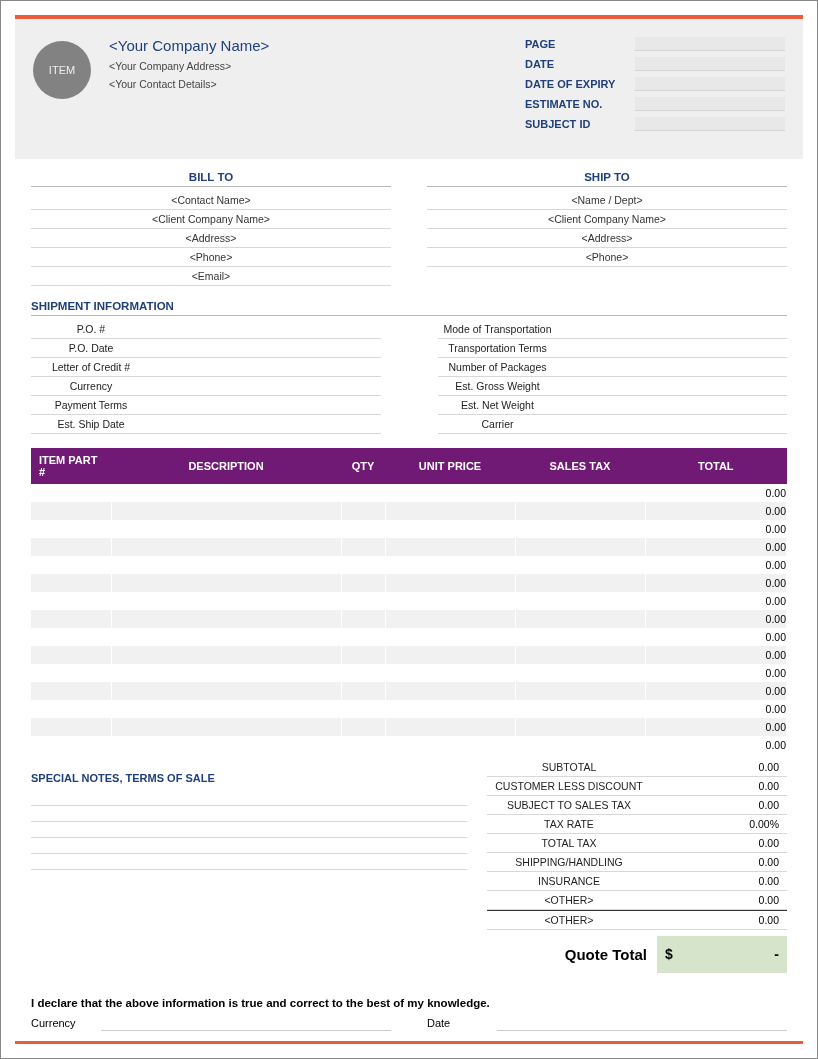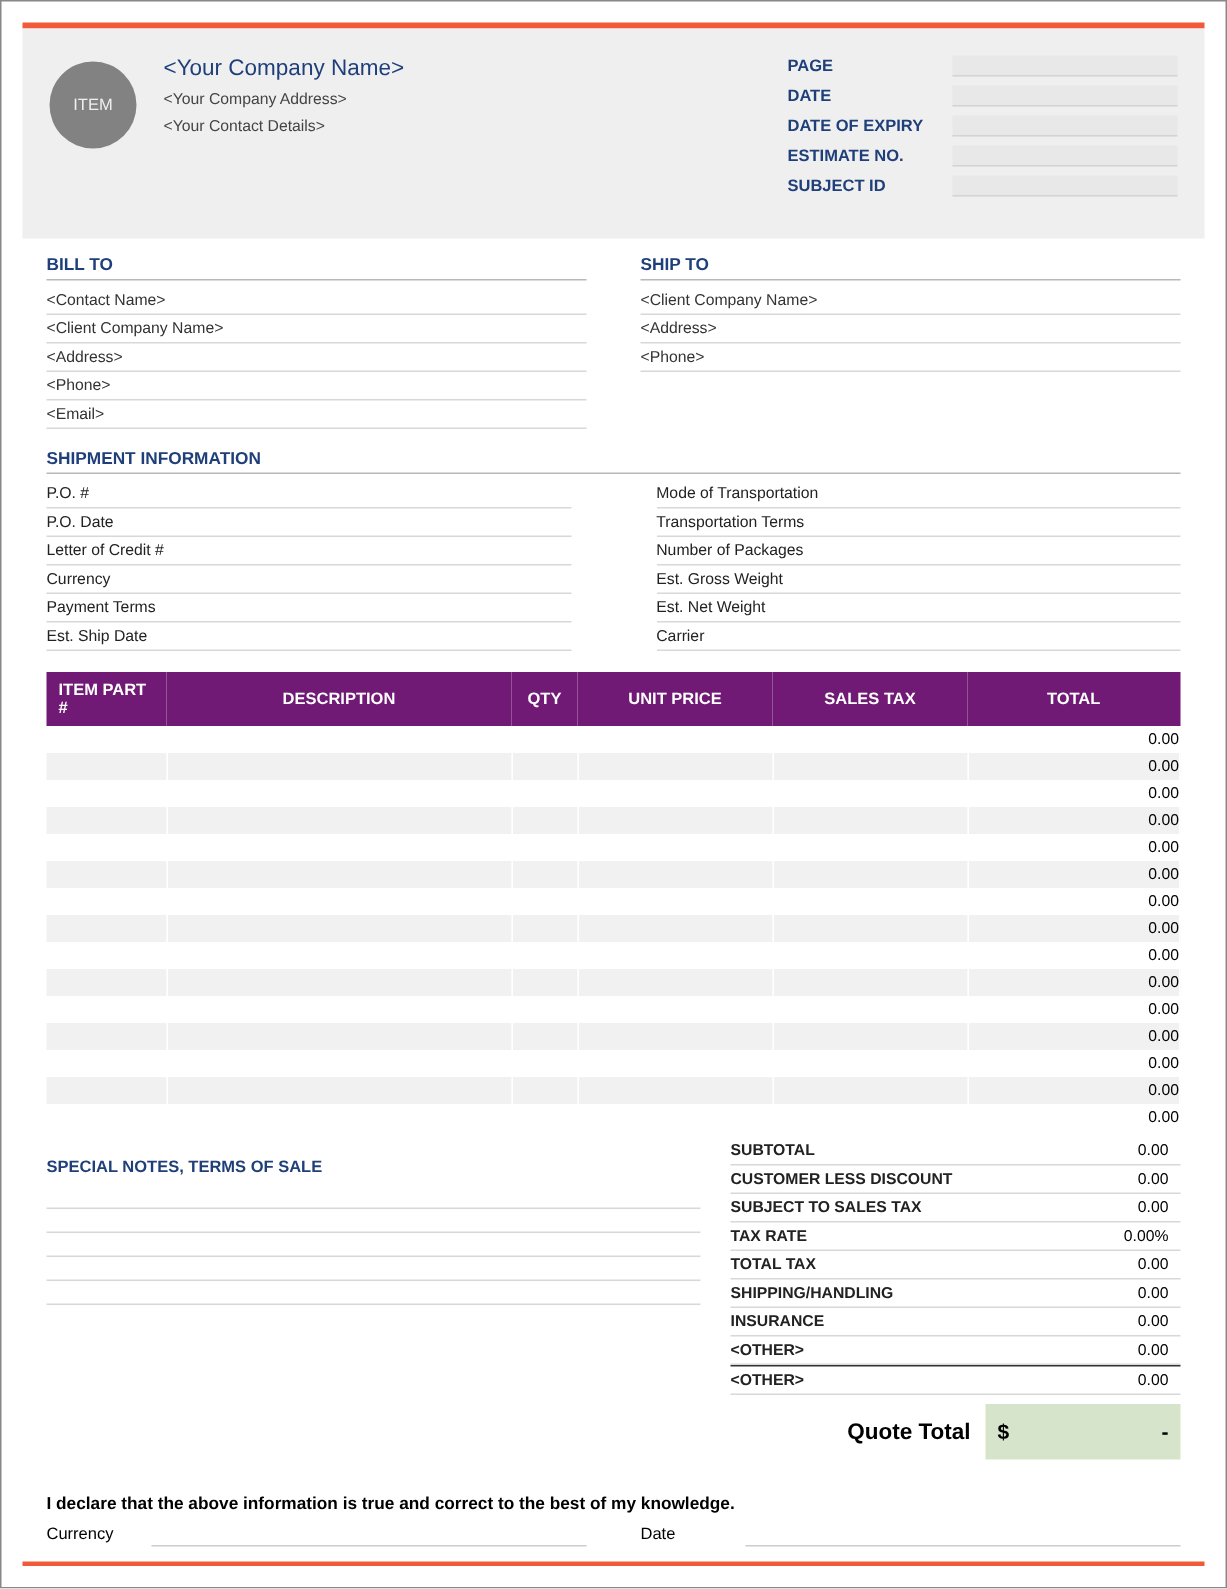--- a/index.html
+++ b/index.html
@@ -10,21 +10,21 @@
   .logo-circle { width: 58px; height: 58px; border-radius: 50%; background: #828282; color: #efefef; display: flex; align-items: center; justify-content: center; font-size: 11px; margin-top: 4px; }
   .company-col { margin-left: 18px; flex: 1; }
   .company-name { color: #1f3f7a; font-size: 15px; margin-bottom: 6px; }
   .company-sub { color: #444; font-size: 10.5px; margin-bottom: 6px; }
   .meta-col { width: 260px; }
   .meta-row { display: flex; align-items: center; margin-bottom: 6px; }
   .meta-label { color: #1f3f7a; font-weight: bold; font-size: 11px; width: 110px; }
   .meta-line { flex: 1; height: 14px; border-bottom: 1px solid #d4d4d4; background: #e8e8e8; }
   .body { padding: 12px 30px 0 30px; flex: 1; display: flex; flex-direction: column; }
   .two-col { display: flex; gap: 36px; }
-  .col { flex: 1; }
+  .col { flex: 1; text-align: center; }
   .section-title { color: #1f3f7a; font-weight: bold; font-size: 11.5px; padding-bottom: 3px; border-bottom: 1px solid #b8b8b8; margin-bottom: 4px; }
   .field-line { font-size: 10.5px; color: #333; padding: 3px 0; border-bottom: 1px solid #d8d8d8; }
   .ship-info { margin-top: 14px; }
   .ship-grid { display: flex; gap: 57px; margin-top: 2px; }
   .ship-row { display: flex; padding: 3px 0; border-bottom: 1px solid #d8d8d8; font-size: 10.5px; }
   .ship-label { width: 120px; color: #222; }
   .ship-fill { flex: 1; }
   .items-table { width: 100%; border-collapse: collapse; margin-top: 14px; }
   .items-table th { background: #701a75; color: #fff; font-size: 11px; padding: 6px 8px; font-weight: bold; }
   .th-left { text-align: left; }
@@ -38,21 +38,21 @@
   .col-desc { width: 230px; }
   .col-qty { width: 44px; }
   .col-price { width: 130px; }
   .col-tax { width: 130px; }
   .below { display: flex; gap: 20px; margin-top: 4px; }
   .notes-col { flex: 1; padding-top: 14px; }
   .notes-title { color: #1f3f7a; font-weight: bold; font-size: 11px; margin-bottom: 6px; }
   .notes-line { height: 16px; border-bottom: 1px solid #d8d8d8; }
   .totals-col { width: 300px; }
   .tot-row { display: flex; border-bottom: 1px solid #d8d8d8; }
-  .tot-label { flex: 1; text-align: left; font-weight: bold; font-size: 10.5px; padding: 3px 6px 3px 0; color: #222; }
+  .tot-label { flex: 1; text-align: center; font-weight: normal; font-size: 10.5px; padding: 3px 6px 3px 0; color: #222; }
   .tot-val { width: 130px; text-align: right; padding: 3px 8px 3px 0; font-size: 10.5px; }
   .tot-row.top-border { border-top: 1px solid #333; }
   .quote-total { display: flex; margin-top: 6px; }
   .qt-label { flex: 1; text-align: right; font-weight: bold; font-size: 15px; padding: 10px 10px 10px 0; }
   .qt-val { width: 130px; background: #d5e4cb; display: flex; align-items: center; padding: 0 8px; font-size: 14px; font-weight: bold; justify-content: space-between; }
   .declare { font-weight: bold; font-size: 11.5px; margin-top: 24px; }
   .sig-row { display: flex; gap: 36px; margin-top: 8px; }
   .sig-col { flex: 1; display: flex; }
   .sig-label { font-size: 11px; width: 70px; }
   .sig-line { flex: 1; border-bottom: 1px solid #ccc; height: 14px; }
@@ -104,20 +104,21 @@
             <div class="field-line">&lt;Contact Name&gt;</div>
             <div class="field-line">&lt;Client Company Name&gt;</div>
             <div class="field-line">&lt;Address&gt;</div>
             <div class="field-line">&lt;Phone&gt;</div>
             <div class="field-line">&lt;Email&gt;</div>
           </div>
       </div>
       <div class="col">
         <div class="section-title">SHIP TO</div>
         <div id="ship-rows">
+            <div class="field-line">&lt;Name / Dept&gt;</div>
             <div class="field-line">&lt;Client Company Name&gt;</div>
             <div class="field-line">&lt;Address&gt;</div>
             <div class="field-line">&lt;Phone&gt;</div>
           </div>
       </div>
     </div>
 
     <div class="ship-info">
       <div class="section-title">SHIPMENT INFORMATION</div>
       <div class="ship-grid">

